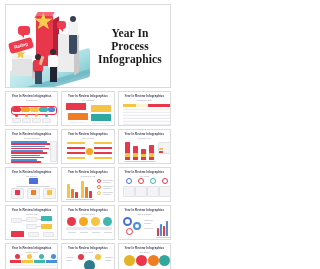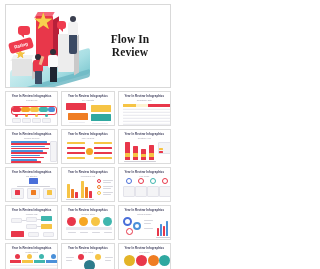--- a/index.html
+++ b/index.html
@@ -125,21 +125,22 @@
       </div>
       <div class="person p-boy">
         <div class="head"></div>
         <div class="torso"></div>
         <div class="legs"></div>
         <div class="arm"></div>
       </div>
     </div>
 
     <div class="hero-title">
-      <span>Flow In Review</span>
+      <span>Year In Process</span>
+      <span class="l2">Infographics</span>
     </div>
   </div>
 
   <div class="grid">
 
     <div class="thumb">
       <div class="t-title">Year In Review Infographics</div>
       <div class="t-sub">Process Flow</div>
       <div class="t-body">
         <div class="r" style="left:2px;top:4px;width:44px;height:7px;border:1px solid #e8374a;border-radius:3px;"></div>

